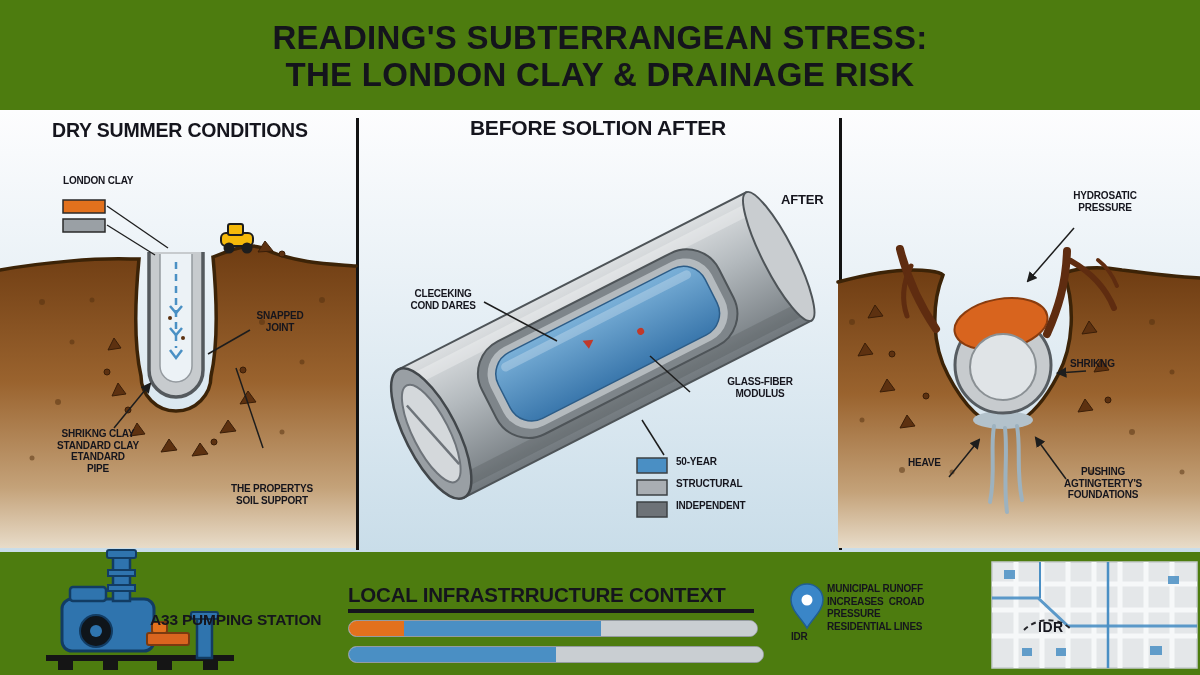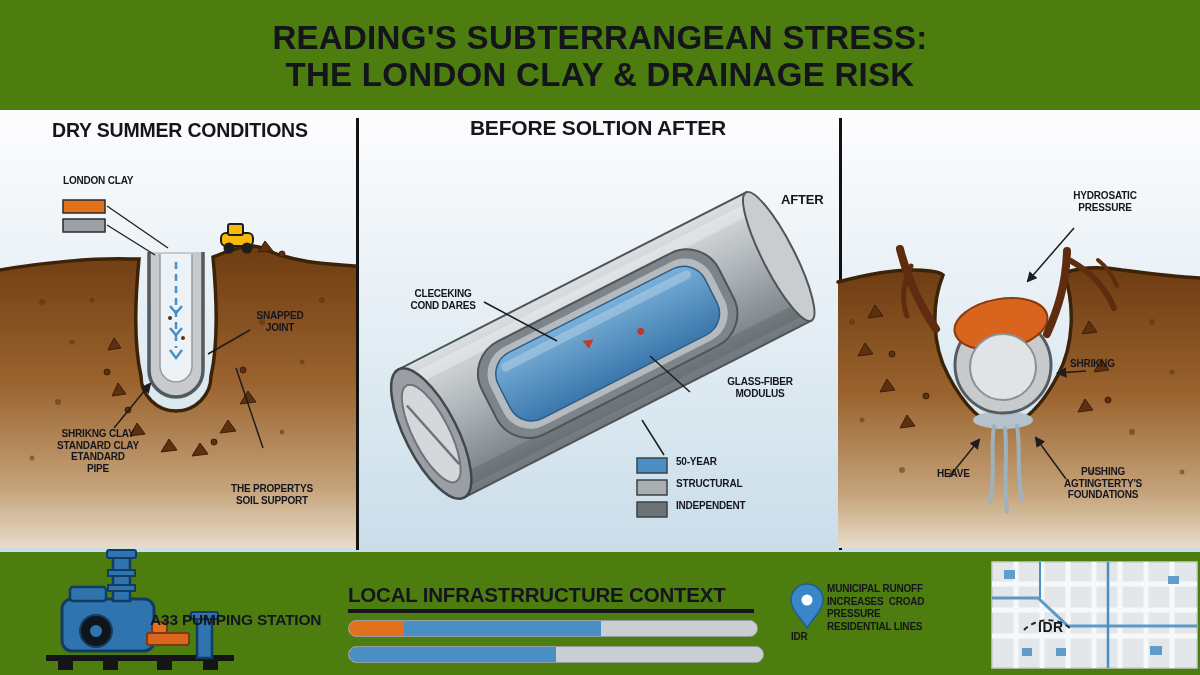--- a/index.html
+++ b/index.html
@@ -282,21 +282,21 @@
 COND DARES</div>
   <div class="lbl t15 ctr" style="left:704px;top:376px;width:112px;">GLASS-FIBER
 MODULUS</div>
   <div class="lbl t15" style="left:676px;top:456px;">50-YEAR</div>
   <div class="lbl t15" style="left:676px;top:478px;">STRUCTURAL</div>
   <div class="lbl t15" style="left:676px;top:500px;">INDEPENDENT</div>
 
   <div class="lbl t15 ctr" style="left:1038px;top:190px;width:134px;">HYDROSATIC
 PRESSURE</div>
   <div class="lbl t15" style="left:1070px;top:358px;">SHRIKNG</div>
-  <div class="lbl t15" style="left:908px;top:468px;margin-left:29px;">HEAVE</div>
+  <div class="lbl t15" style="left:908px;top:457px;">HEAVE</div>
   <div class="lbl t15 ctr" style="left:1028px;top:466px;width:150px;">PUSHING
 AGTINGTERTY'S
 FOUNDATIONS</div>
 
   <div class="lbl t16" style="left:150px;top:611px;">A33 PUMPING STATION</div>
   <div class="lbl h2b" style="left:348px;top:583px;">LOCAL INFRASTRRUCTURE CONTEXT</div>
   <div class="underline" style="left:348px;top:609px;width:406px;height:3.5px;"></div>
 
   <div class="bar" style="left:348px;top:620px;width:408px;">
     <div class="seg seg-orange"></div>

